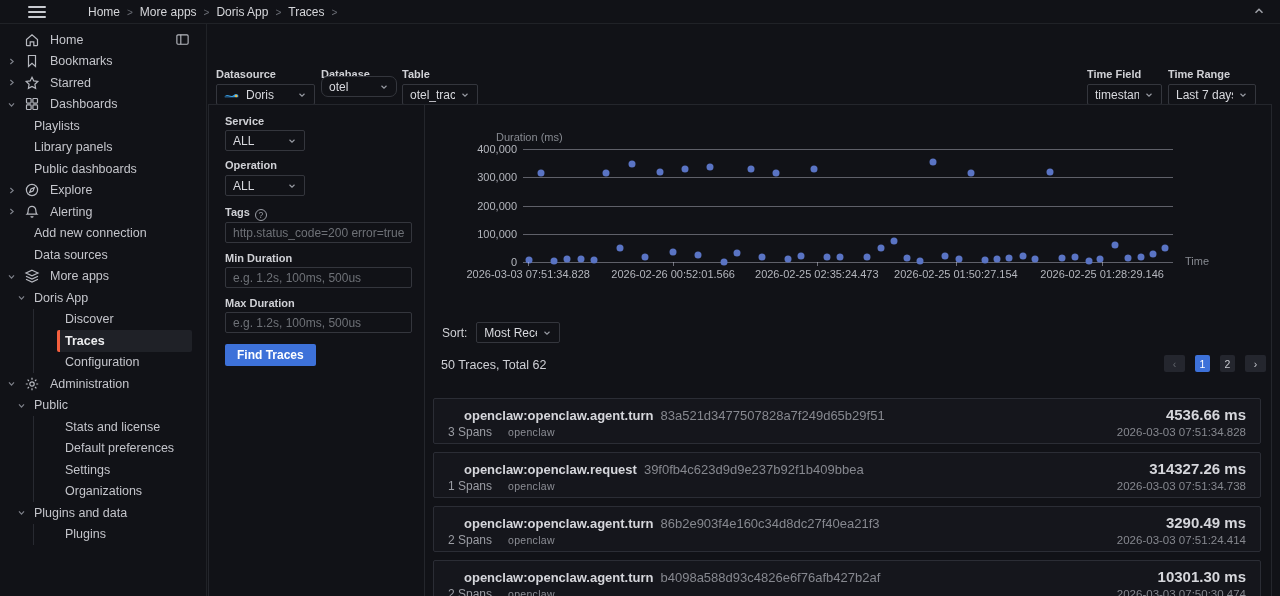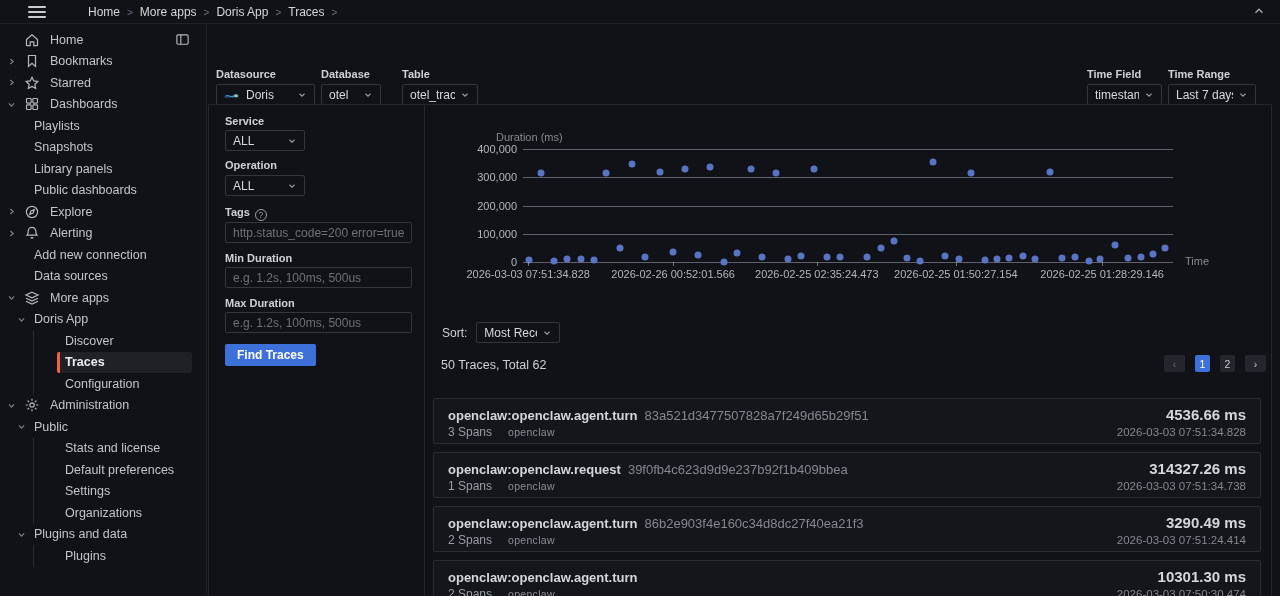--- a/index.html
+++ b/index.html
@@ -73,21 +73,21 @@
   .sort-label { font-size:12px; color:#cfd0d5; margin-right:9px; }
   .summary { position:absolute; left:16px; top:253px; font-size:12.5px; color:#cfd0d5; }
   .pagination { position:absolute; top:250px; left:739px; display:flex; gap:10px; }
   .pg-btn { min-width:15px; height:17px; padding:0 4px; background:#24262e; border-radius:2px;
     display:flex; align-items:center; justify-content:center; font-size:10.5px; color:#c9cbd1; cursor:pointer; }
   .pg-btn.pg-active { background:#3d71d9; color:#fff; }
   .pg-btn.pg-disabled { color:#62656d; }
   .pg-btn.pg-arrow { width:21px; }
   .trace-card { position:absolute; left:8px; width:828px; height:46px; background:#15161c;
     border:1px solid #2b2d35; border-radius:2px; cursor:pointer; }
-  .tc-row1 { position:absolute; left:14px; right:14px; top:7px; display:flex; align-items:baseline;text-align:center; }
+  .tc-row1 { position:absolute; left:30px; right:14px; top:7px; display:flex; align-items:baseline;text-align:center; }
   .tc-name { font-size:13px; font-weight:700; color:#d5d6db; white-space:nowrap; }
   .tc-id { font-size:13px; color:#86888f; margin-left:7px; white-space:nowrap; }
   .tc-dur { margin-left:auto; font-size:15px; font-weight:700; color:#d5d6db; white-space:nowrap; }
   .tc-row2 { position:absolute; left:14px; right:14px; top:26px; display:flex; align-items:baseline; }
   .tc-spans { font-size:12px; color:#9b9da4; }
   .tc-service { font-size:10.5px; color:#8c8e95; margin-left:16px; letter-spacing:0.3px; }
   .tc-time { margin-left:auto; font-size:11.5px; color:#86888f; white-space:nowrap; }
 </style>
 </head>
 <body>
@@ -169,24 +169,20 @@
             <rect x="8.9" y="2.5" width="4.6" height="4.6" rx="0.8"></rect>
             <rect x="2.5" y="8.9" width="4.6" height="4.6" rx="0.8"></rect>
             <rect x="8.9" y="8.9" width="4.6" height="4.6" rx="0.8"></rect>
           </svg>
         </span>
         <span class="lbl">Dashboards</span>
       </div>
       <div class="nav-row lvl1">
         <span class="chev"></span>
         <span class="lbl">Playlists</span>
-      </div>
-      <div class="nav-row lvl1">
-        <span class="chev"></span>
-        <span class="lbl">Snapshots</span>
       </div>
       <div class="nav-row lvl1">
         <span class="chev"></span>
         <span class="lbl">Library panels</span>
       </div>
       <div class="nav-row lvl1">
         <span class="chev"></span>
         <span class="lbl">Public dashboards</span>
       </div>
       <div class="nav-row lvl0">
@@ -315,21 +311,21 @@
       </svg>
       <span class="val">Doris</span>
       <span class="sel-chev">
           <svg width="10" height="10" viewBox="0 0 16 16" fill="none" stroke="currentColor" stroke-width="1.8">
             <polyline points="4,6 8,10 12,6"></polyline>
           </svg>
         </span>
     </div>
 
     <div class="fl-label" style="left:114px; top:44px;">Database</div>
-    <div class="gsel" style="left:114px; top:60px; width:60px;">
+    <div class="gsel" style="left:114px; top:52px; width:76px;border-radius:7px;">
       <span class="val">otel</span>
       <span class="sel-chev">
           <svg width="10" height="10" viewBox="0 0 16 16" fill="none" stroke="currentColor" stroke-width="1.8">
             <polyline points="4,6 8,10 12,6"></polyline>
           </svg>
         </span>
     </div>
 
     <div class="fl-label" style="left:195px; top:44px;">Table</div>
     <div class="gsel" style="left:195px; top:60px; width:76px;">
@@ -540,20 +536,21 @@
               </div>
               <div class="tc-row2">
                 <span class="tc-spans">2 Spans</span>
                 <span class="tc-service">openclaw</span>
                 <span class="tc-time">2026-03-03 07:51:24.414</span>
               </div>
             </div>
             <div class="trace-card" style="top: 455px;">
               <div class="tc-row1">
                 <span class="tc-name">openclaw:openclaw.agent.turn</span>
+                <span class="tc-id">b4098a588d93c4826e6f76afb427b2af</span>
                 <span class="tc-dur">10301.30 ms</span>
               </div>
               <div class="tc-row2">
                 <span class="tc-spans">2 Spans</span>
                 <span class="tc-service">openclaw</span>
                 <span class="tc-time">2026-03-03 07:50:30.474</span>
               </div>
             </div>
           </div>
       </div>

